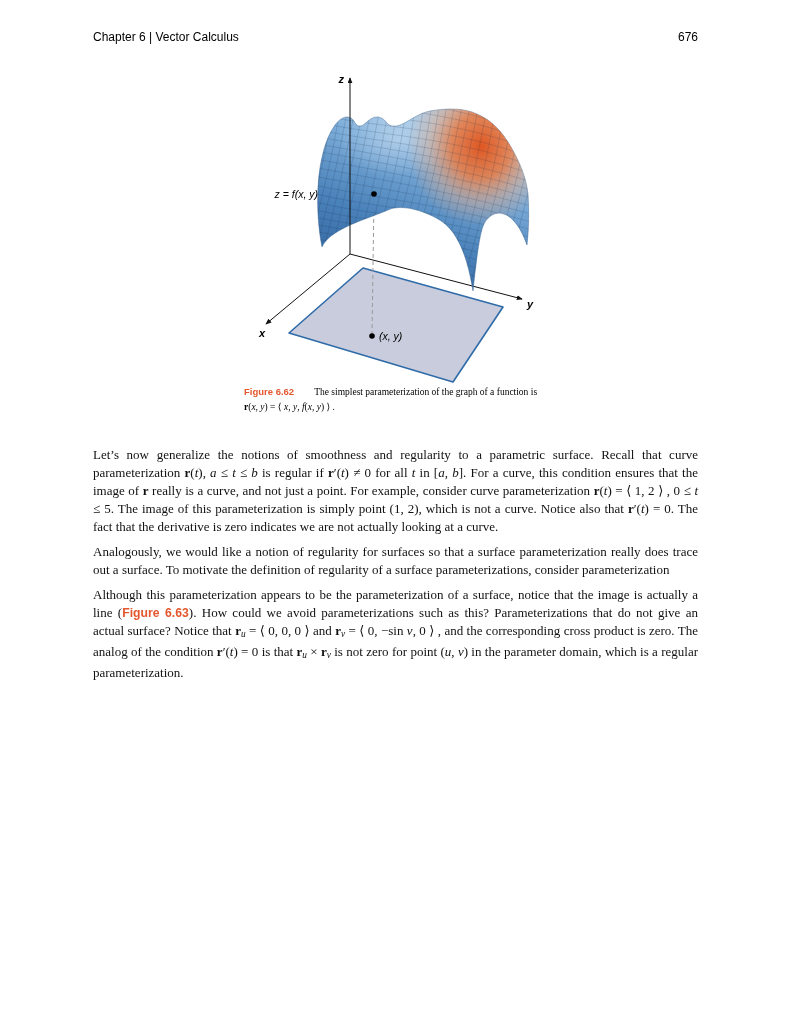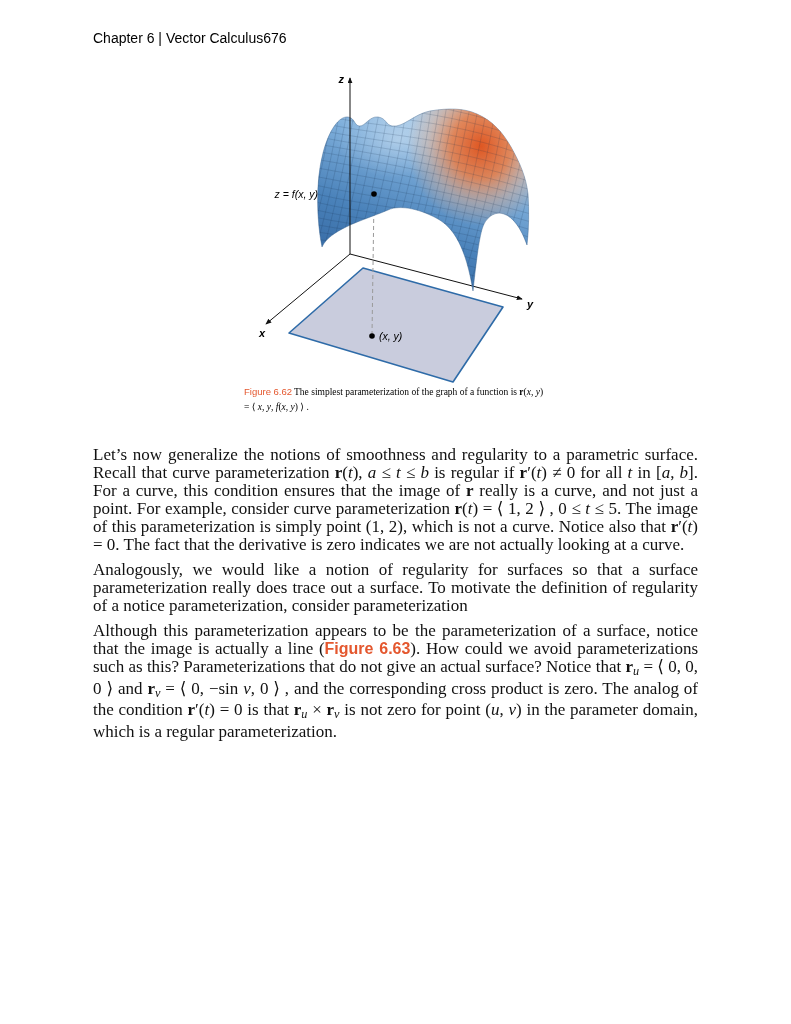--- a/index.html
+++ b/index.html
@@ -3,45 +3,45 @@
 <meta charset="utf-8">
 <style>
   html,body{margin:0;padding:0;background:#888;}
   .page{
     position:relative; width:791px; height:1024px; margin:0 auto;
     background:#ffffff; overflow:hidden;
     font-family:"Liberation Serif","DejaVu Serif",serif; color:#111;
   }
   .running-head{
     position:absolute; left:93px; top:30px; width:605px;
-    display:flex; 
+    display:flex; justify-content:space-between;
     font-family:"Liberation Sans","DejaVu Sans",sans-serif;
-    font-size:14px; color:#000;
+    font-size:12px; color:#000;
   }
   .fig-wrap{ position:absolute; left:238px; top:58px; width:310px; height:330px; }
   .fig-caption{
     position:absolute; left:244px; top:384px; width:300px;
     font-size:9.5px; line-height:15px; color:#000;
   }
   .body-text{
     position:absolute; left:93px; top:446px; width:605px;
-    font-size:17px; line-height:18px; text-align:justify;
+    font-size:13px; line-height:18px; text-align:justify;
   }
   .body-text p{ margin:0 0 7px 0; }
   .eq{ text-align:center; margin:4px 0 10px 0; }
   
   .s-i{ font-style:italic; }
   .s-b{ font-weight:700; }
   .s-sub{ font-style:italic; font-size:.72em; vertical-align:-0.22em; }
   .s-fig{
     color:#e4572e; font-weight:700;
     font-family:"Liberation Sans","DejaVu Sans",sans-serif; font-size:.94em;
   }
   .s-caplabel{
-    color:#e4572e; font-weight:400; margin-right:2px;
+    color:#e4572e; font-weight:700; margin-right:20px;
     font-family:"Liberation Sans","DejaVu Sans",sans-serif;
   }
   .axis-letter{
     font-family:"Liberation Sans","DejaVu Sans",sans-serif;
     font-size:11px; font-style:italic; font-weight:700; fill:#000;
   }
   .fig-label{
     font-family:"Liberation Sans","DejaVu Sans",sans-serif;
     font-size:10.5px; font-style:italic; fill:#000;
   }
@@ -170,17 +170,17 @@
       <text x="80" y="140" text-anchor="end" class="fig-label">z = f(x, y)</text>
       <circle cx="134" cy="278" r="2.8" fill="#000"></circle>
       <text x="141" y="282" text-anchor="start" class="fig-label">(x, y)</text>
     </svg>
   </div>
 
   <div class="fig-caption"><span class="s-caplabel">Figure 6.62</span><span>The simplest parameterization of the graph of a function is </span><span class="s-b">r</span><span>(</span><span class="s-i">x</span><span>, </span><span class="s-i">y</span><span>) = ⟨ </span><span class="s-i">x</span><span>, </span><span class="s-i">y</span><span>, </span><span class="s-i">f</span><span>(</span><span class="s-i">x</span><span>, </span><span class="s-i">y</span><span>) ⟩ .</span></div>
 
   <div class="body-text">
     <p><span>Let’s now generalize the notions of smoothness and regularity to a parametric surface. Recall that curve parameterization </span><span class="s-b">r</span><span>(</span><span class="s-i">t</span><span>), </span><span class="s-i">a</span><span> ≤ </span><span class="s-i">t</span><span> ≤ </span><span class="s-i">b</span><span> is regular if </span><span class="s-b">r</span><span>′(</span><span class="s-i">t</span><span>) ≠ 0 for all </span><span class="s-i">t</span><span> in [</span><span class="s-i">a</span><span>, </span><span class="s-i">b</span><span>]. For a curve, this condition ensures that the image of </span><span class="s-b">r</span><span> really is a curve, and not just a point. For example, consider curve parameterization </span><span class="s-b">r</span><span>(</span><span class="s-i">t</span><span>) = ⟨ 1, 2 ⟩ , 0 ≤ </span><span class="s-i">t</span><span> ≤ 5. The image of this parameterization is simply point (1, 2),  which is not a curve. Notice also that </span><span class="s-b">r</span><span>′(</span><span class="s-i">t</span><span>) = 0. The fact that the derivative is zero indicates we are not actually looking at a curve.</span></p>
-    <p><span>Analogously, we would like a notion of regularity for surfaces so that a surface parameterization really does trace out a surface. To motivate the definition of regularity of a notice parameterization, consider parameterization</span></p>
+    <p><span>Analogously, we would like a notion of regularity for surfaces so that a surface parameterization really does trace out a surface. To motivate the definition of regularity of a surface parameterizations, consider parameterization</span></p>
     <p><span>Although this parameterization appears to be the parameterization of a surface, notice that the image is actually a line (</span><span class="s-fig">Figure 6.63</span><span>). How could we avoid parameterizations such as this? Parameterizations that do not give an actual surface? Notice that </span><span class="s-b">r</span><span class="s-sub">u</span><span> = ⟨ 0, 0, 0 ⟩  and </span><span class="s-b">r</span><span class="s-sub">v</span><span> = ⟨ 0, −sin </span><span class="s-i">v</span><span>, 0 ⟩ ,  and the corresponding cross product is zero. The analog of the condition </span><span class="s-b">r</span><span>′(</span><span class="s-i">t</span><span>) = 0 is that </span><span class="s-b">r</span><span class="s-sub">u</span><span> × </span><span class="s-b">r</span><span class="s-sub">v</span><span> is not zero for point (</span><span class="s-i">u</span><span>, </span><span class="s-i">v</span><span>) in the parameter domain, which is a regular parameterization.</span></p>
   </div>
 
 </div>
 
 </body></html>

